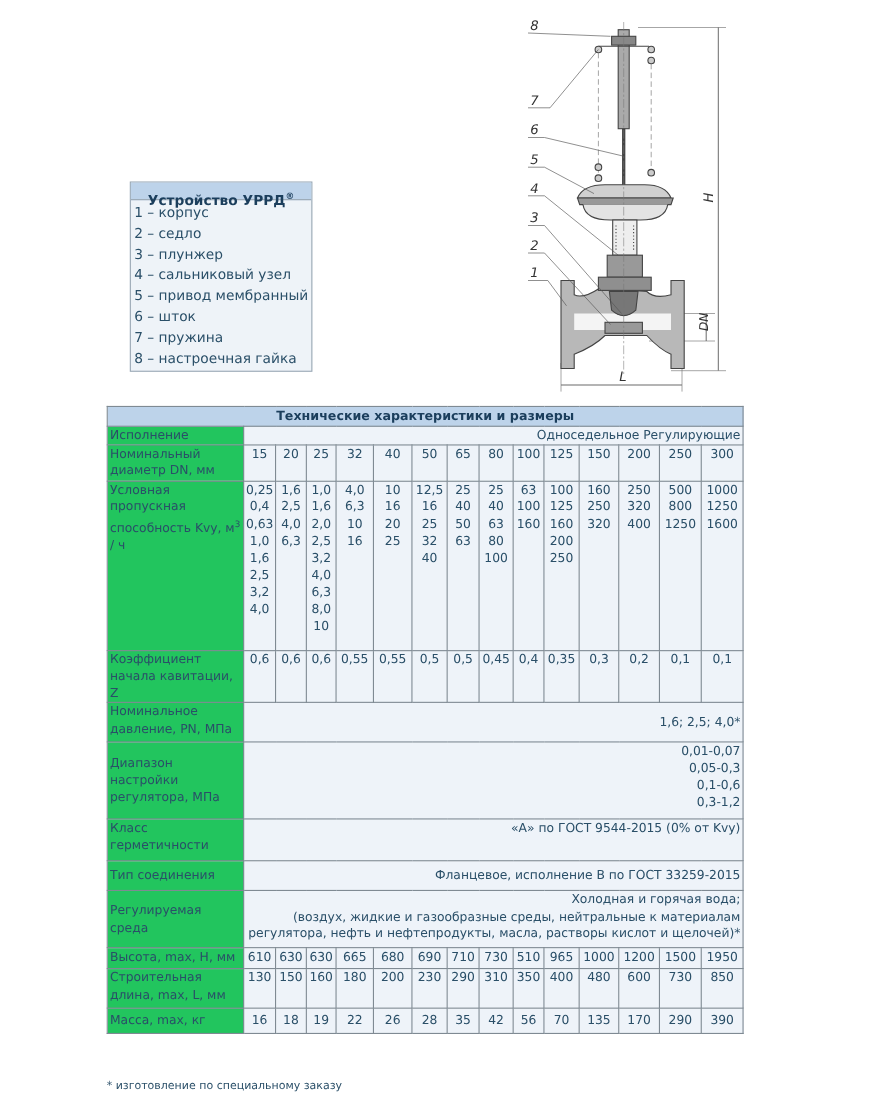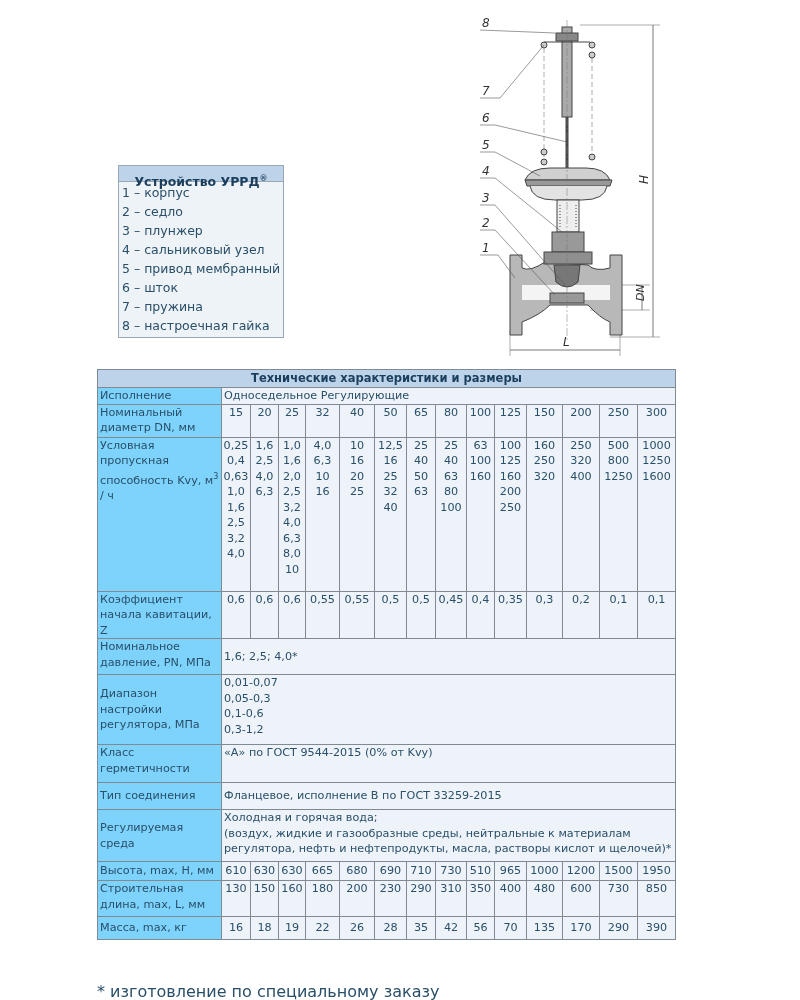--- a/index.html
+++ b/index.html
@@ -25,29 +25,29 @@
   
   .spec {
     position: absolute; left: 97px; top: 369px; width: 578px;
     border-collapse: collapse; table-layout: fixed;
     font-size: 11.2px; color: #2a4f68;
   }
   .spec td {
     border: 1px solid #7f8a93; padding: 0 2px; vertical-align: top;
     background: #eef3f9; line-height: 15.5px;
   }
-  .spec td.lbl { background: #7dd3fc; text-align: left; padding-left: 2px; }
+  .spec td.lbl { background: #22c55e; text-align: left; padding-left: 2px; }
   .spec td.num { text-align: center; padding: 0; }
-  .spec td.span { text-align: left; }
+  .spec td.span { text-align: right; }
   .spec tr.title td {
     background: #bdd3ea; font-weight: bold; text-align: center; color: #1b3e5c;
     height: 18px; line-height: 17px; font-size: 11.5px; margin-top: 24px;
   }
   .spec td.vmid { vertical-align: middle; }
-  .footnote { position: absolute; left: 97px; top: 982px; font-size: 16px; color: #2a4f68; }
+  .footnote { position: absolute; left: 97px; top: 982px; font-size: 10px; color: #2a4f68; }
 </style>
 </head>
 <body>
 
 <div class="legend">
   <div class="lg-title"><span>Устройство УРРД</span><sup>®</sup></div>
   <div class="lg-items">
     <div class="lg-item">1 – корпус</div>
     <div class="lg-item">2 – седло</div>
     <div class="lg-item">3 – плунжер</div>

